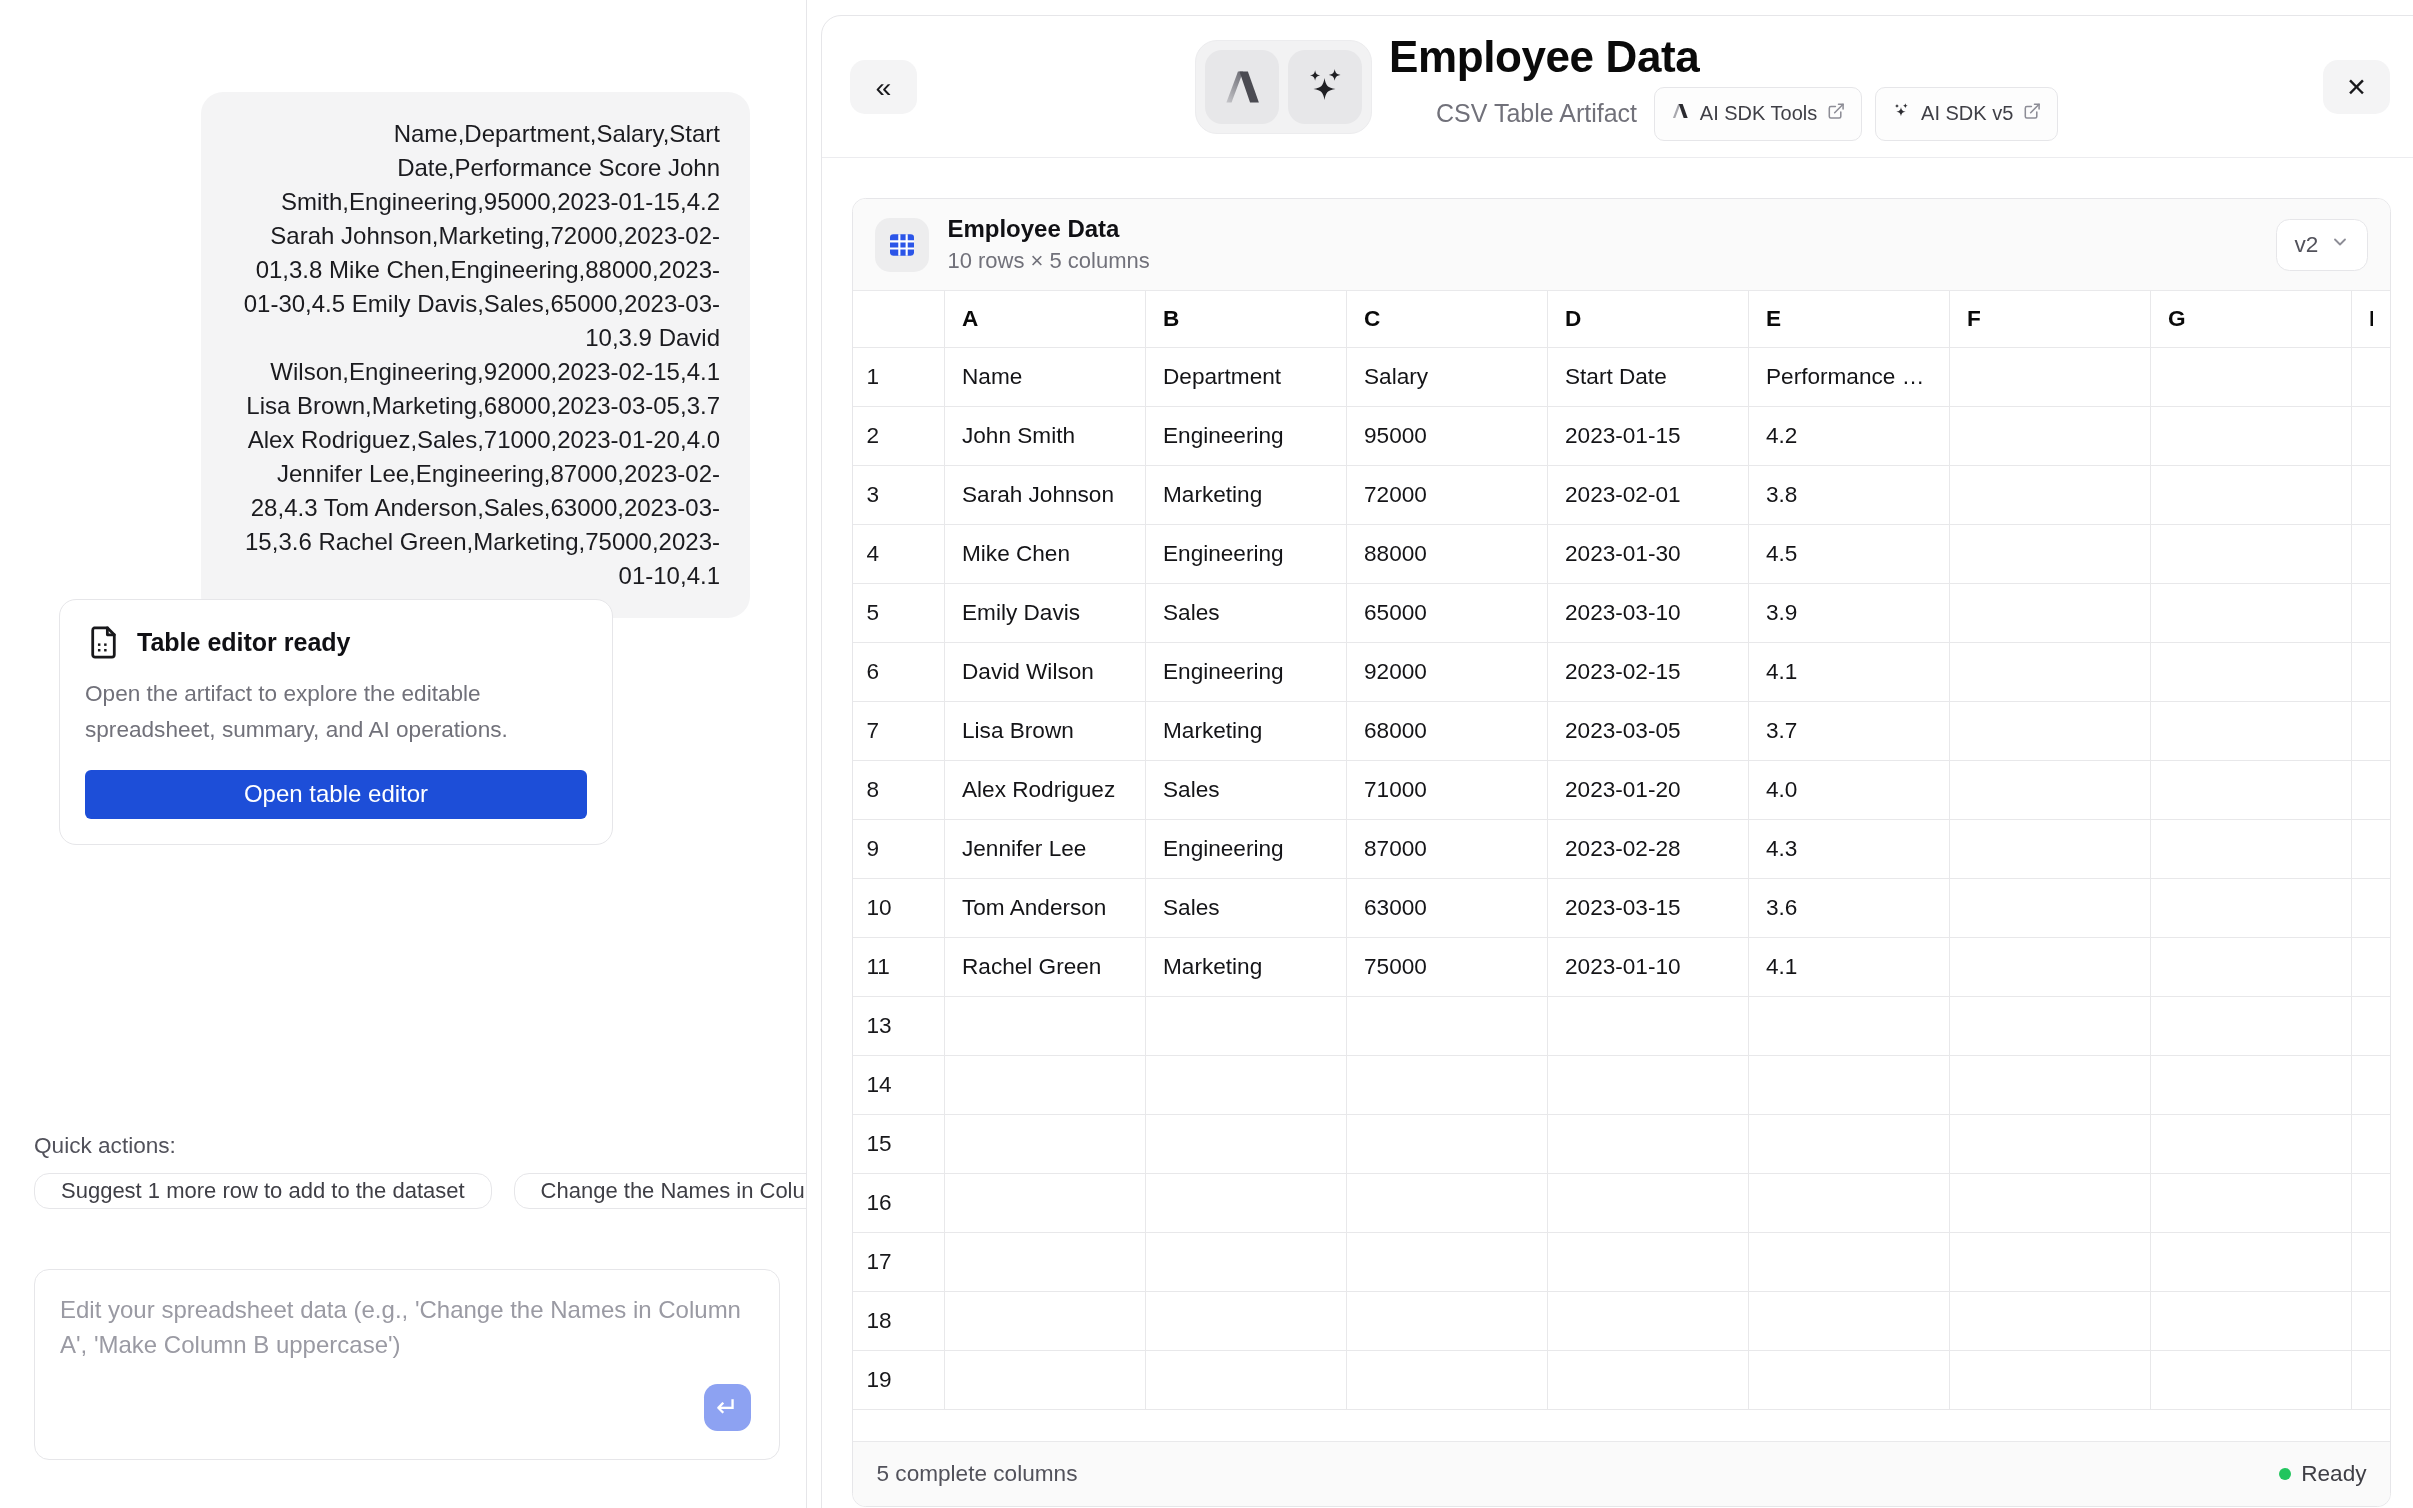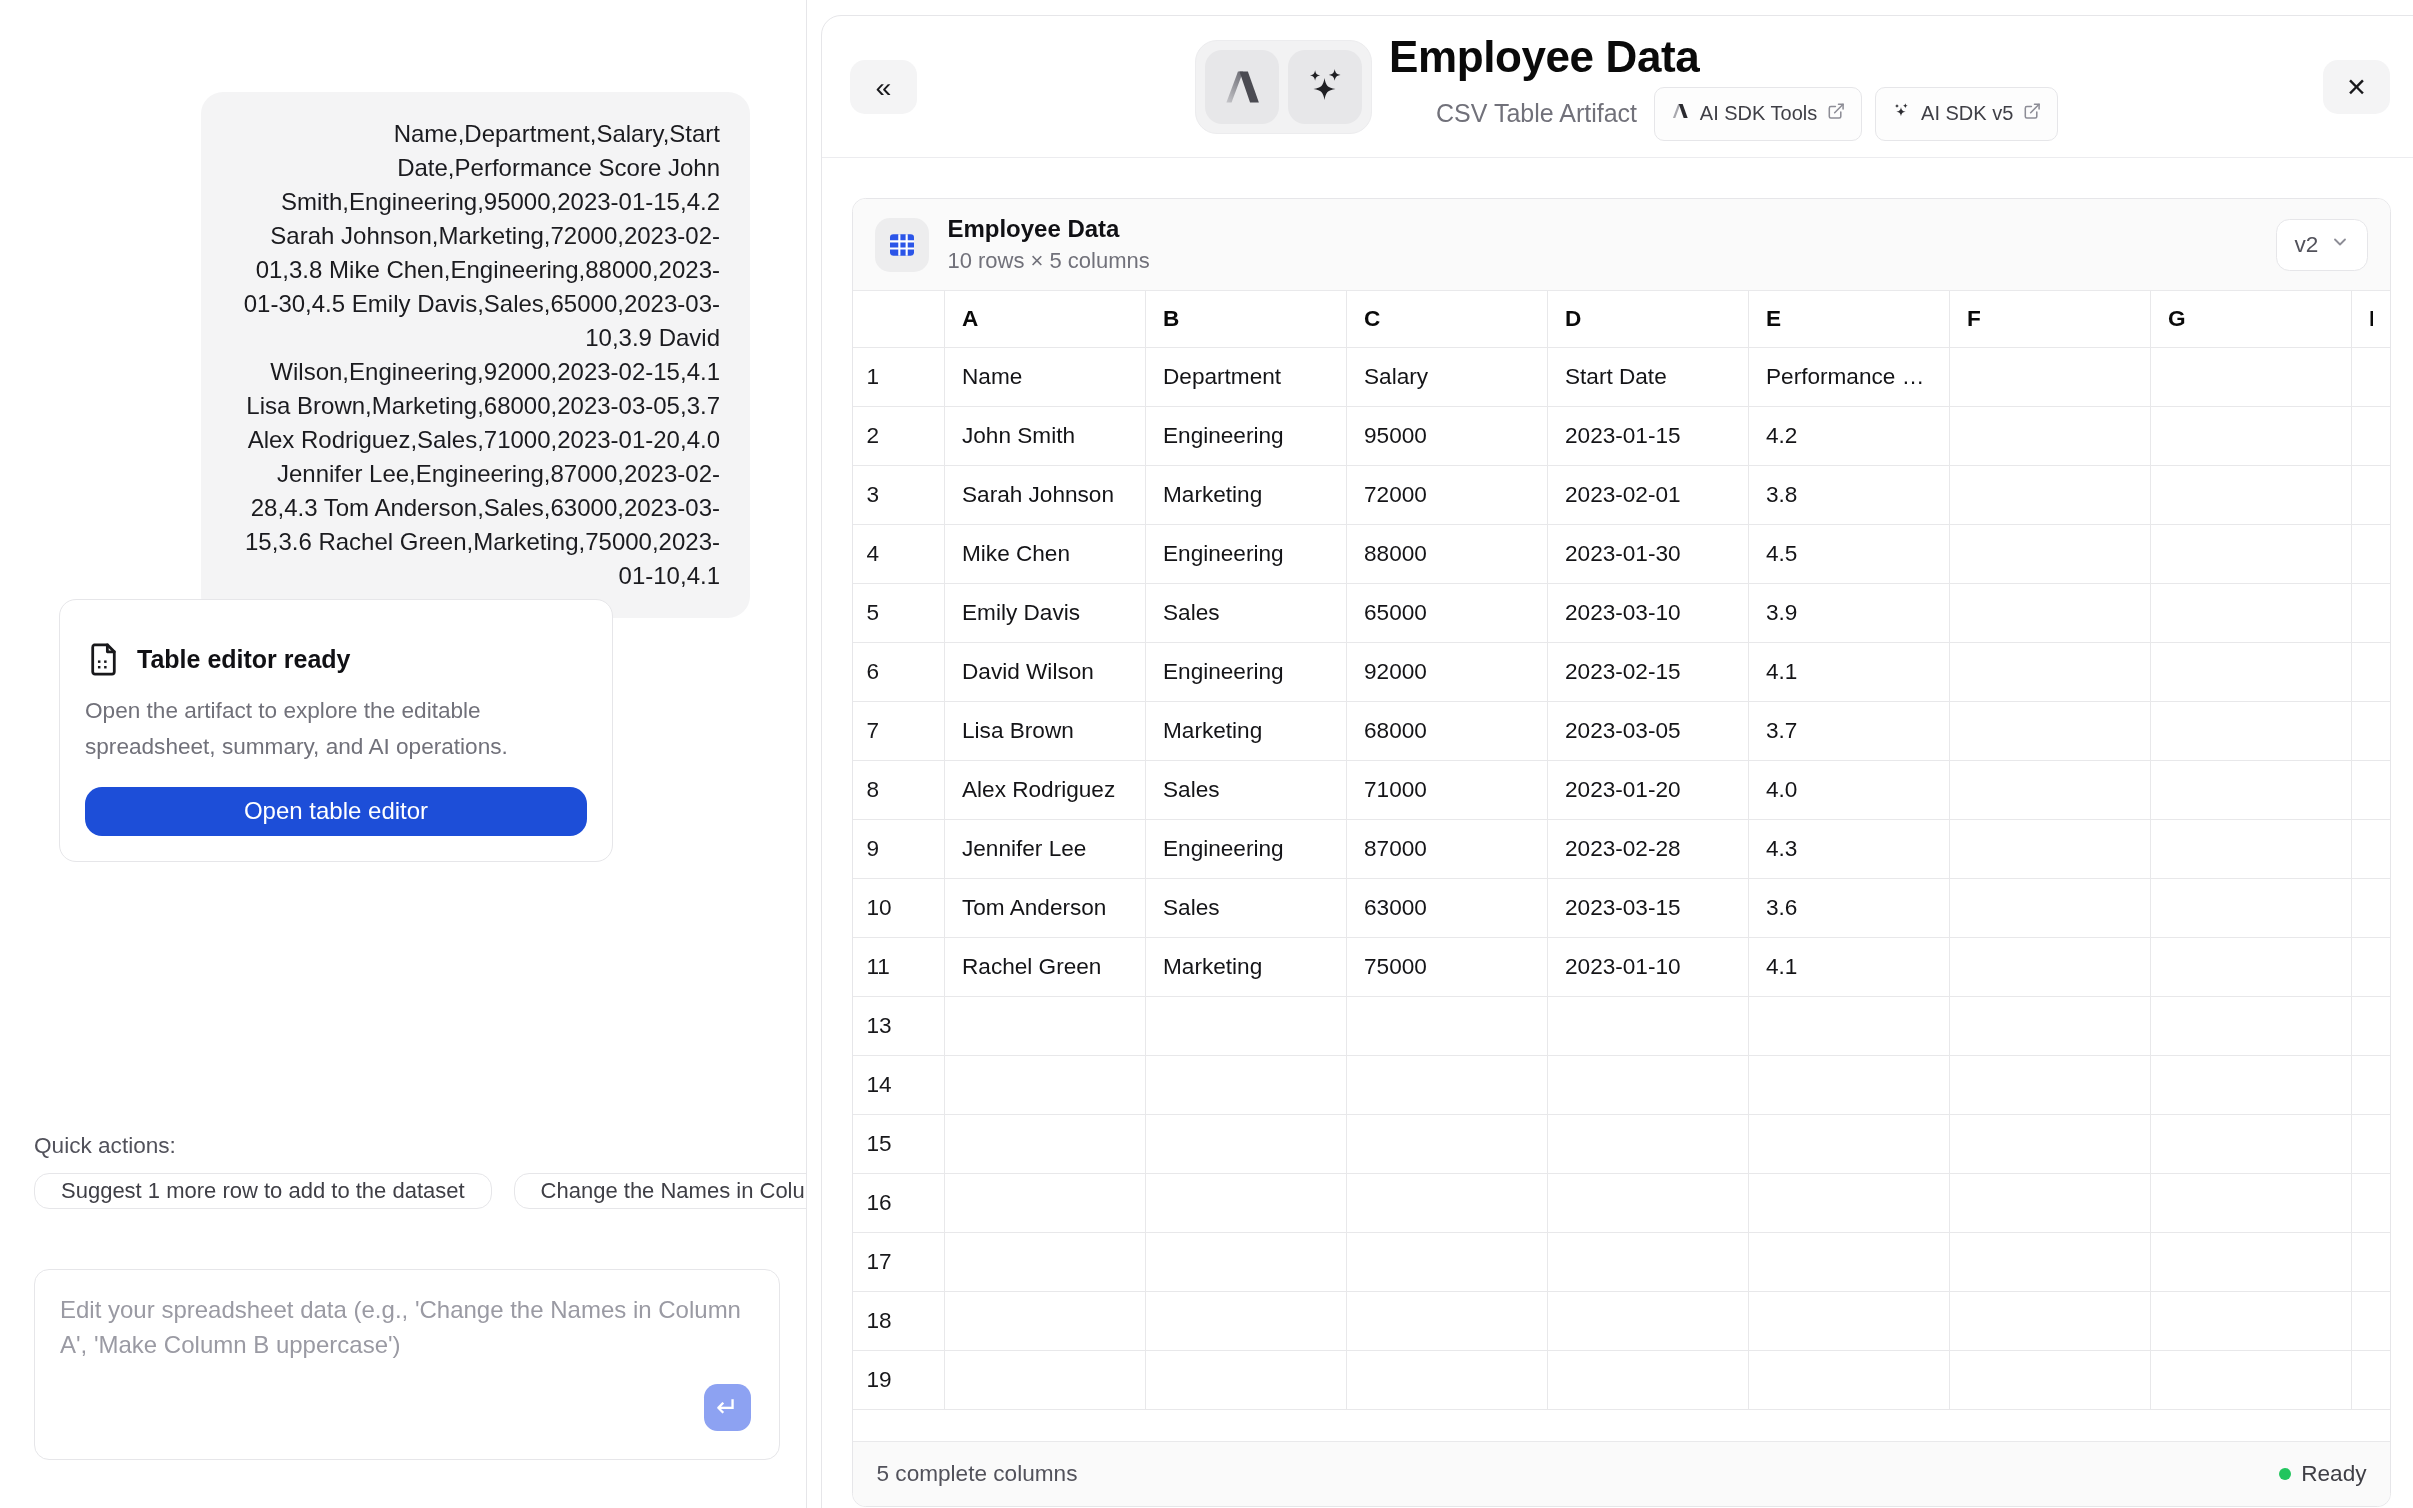--- a/index.html
+++ b/index.html
@@ -9,25 +9,25 @@
   .stage{position:absolute;inset:0;}
 
   
   .chat{position:absolute;left:0;top:0;width:807px;height:1508px;background:#fff;
         border-right:1.7px solid #e6e6e9;overflow:hidden;}
   .bubble{position:absolute;left:201px;top:92px;width:549px;background:#f4f4f5;
           border-radius:22px;padding:25px 30px;font-size:24px;line-height:34px;color:#1b1b1f;
           word-wrap:break-word;text-align:right;}
   .ready-card{position:absolute;left:59px;top:599px;width:554px;background:#fff;
               border:1.7px solid #e6e6e9;border-radius:17px;padding:23.5px 25px 25px 25px;}
-  .ready-head{display:flex;align-items:center;gap:15px;margin-top:17px;}
+  .ready-head{display:flex;align-items:center;gap:15px;}
   .ready-head svg{display:block;}
   .ready-title{font-size:25px;font-weight:700;color:#101014;}
   .ready-desc{margin:15px 0 22px 0;font-size:22.6px;line-height:36px;color:#71717a;}
-  .open-btn{display:block;width:100%;height:49px;border:none;border-radius:17px;
+  .open-btn{display:block;width:100%;height:49px;border:none;border-radius:6px;
             background:#1d4ed8;color:#fff;font-size:24px;font-family:inherit;cursor:pointer;}
   .qa-label{position:absolute;left:34px;top:1133px;font-size:22.6px;color:#52525b;}
   .qa-row{position:absolute;left:34px;top:1173px;display:flex;gap:22px;white-space:nowrap;}
   .chip{height:36px;padding:0 26px;border:1.7px solid #e6e6e9;border-radius:15px;background:#fff;
         font-size:22px;color:#3f3f46;font-family:inherit;cursor:pointer;flex:none;}
   .composer{position:absolute;left:34px;top:1269px;width:746px;height:191px;
             border:1.7px solid #e6e6e9;border-radius:15px;background:#fff;}
   .composer textarea{width:100%;height:117px;border:none;outline:none;resize:none;
             background:transparent;padding:22px 25px;font-family:inherit;font-size:24px;
             line-height:35px;color:#18181b;}

